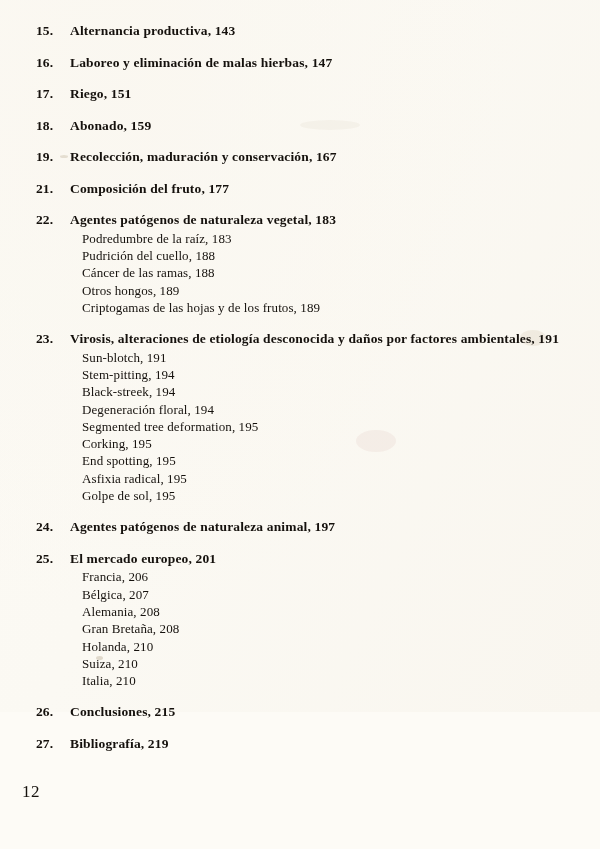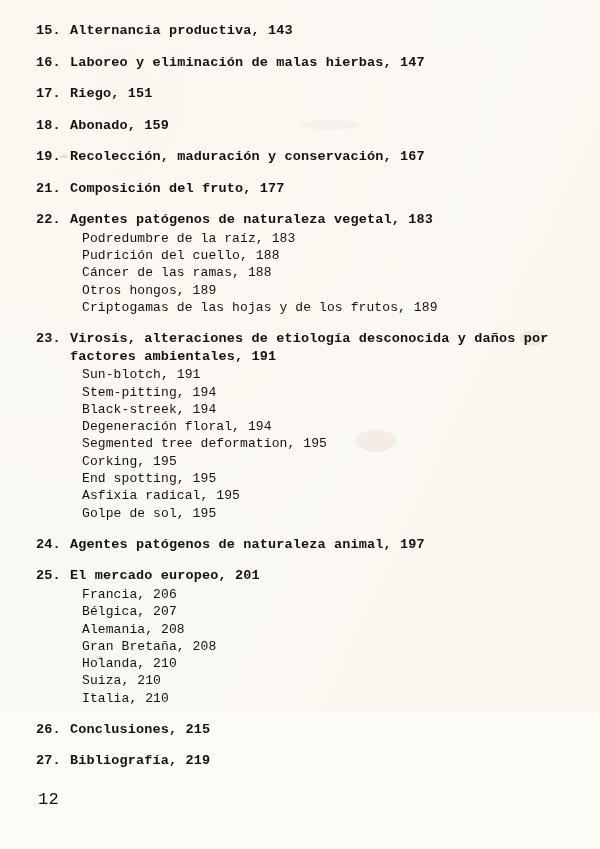--- a/index.html
+++ b/index.html
@@ -17,21 +17,20 @@
   }
   .page {
     position: absolute;
     left: 0;
     top: 0;
     width: 600px;
     height: 712px;
     background:
       radial-gradient(ellipse at 20% 12%, rgba(250,247,240,0.9) 0%, rgba(250,247,240,0) 60%),
       linear-gradient(115deg, #fcfaf4 0%, #fbf9f3 40%, #f9f6ef 100%);
-    font-family: Liberation Mono, monospace;
   }
   .toc {
     position: absolute;
     left: 36px;
     top: 22px;
     width: 540px;
   }
   .entry {
     display: flex;
     align-items: flex-start;
@@ -58,25 +57,24 @@
     margin-top: 1px;
     padding-left: 12px;
   }
   .sub {
     font-size: 13px;
     line-height: 1.33;
     letter-spacing: 0.1px;
   }
   .folio {
     position: absolute;
-    left: 38px;
+    left: 22px;
     top: 782px;
     font-size: 17px;
     letter-spacing: 0.4px;
-    margin-top: 8px;
   }
   .smudge {
     position: absolute;
     border-radius: 50%;
     pointer-events: none;
   }
   .s1 { left: 60px; top: 155px; width: 8px; height: 3px; background: rgba(190,175,150,0.35); }
   .s2 { left: 520px; top: 330px; width: 26px; height: 16px; background: rgba(205,190,165,0.22); }
   .s3 { left: 356px; top: 430px; width: 40px; height: 22px; background: rgba(216,180,175,0.16); }
   .s4 { left: 96px; top: 656px; width: 7px; height: 4px; background: rgba(185,170,145,0.4); }

